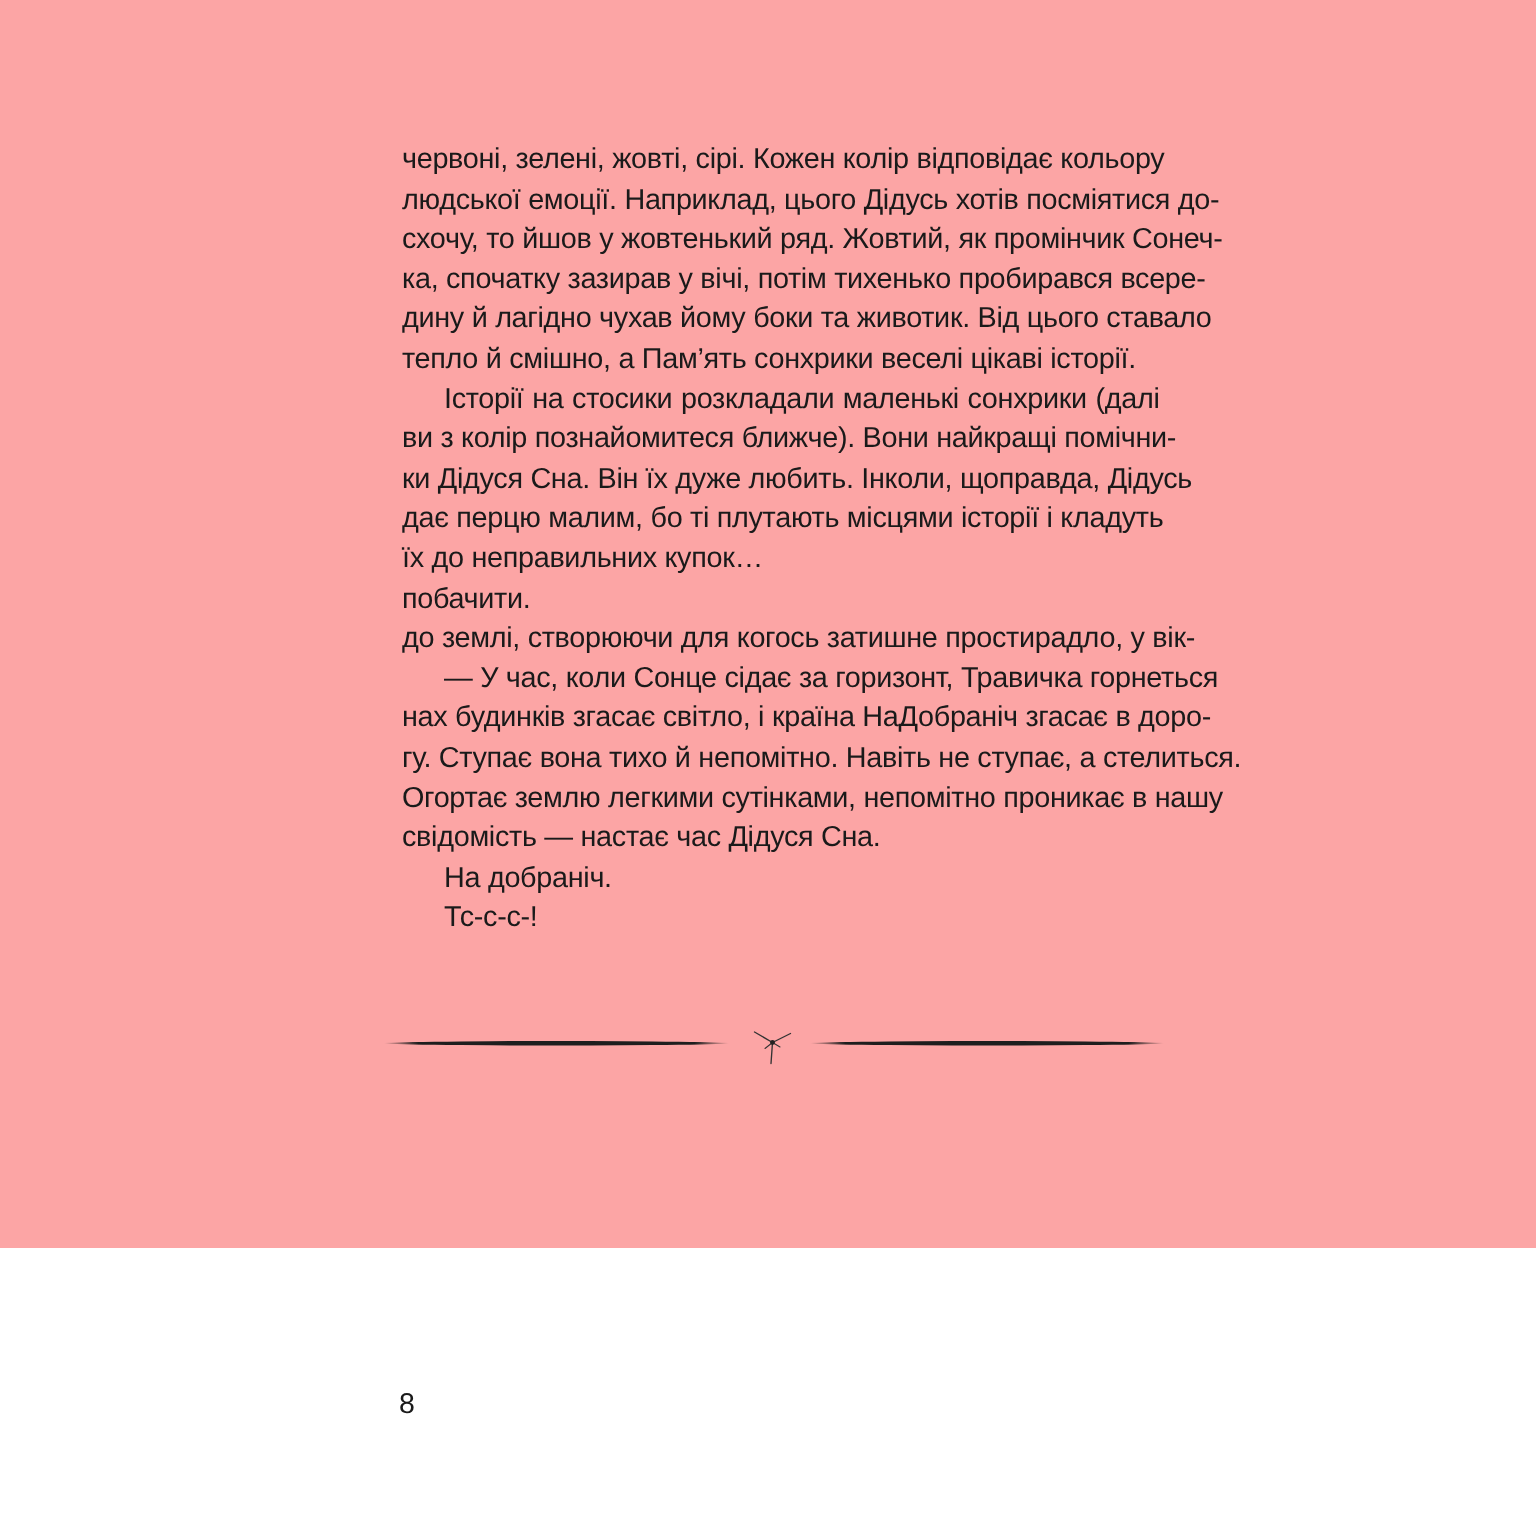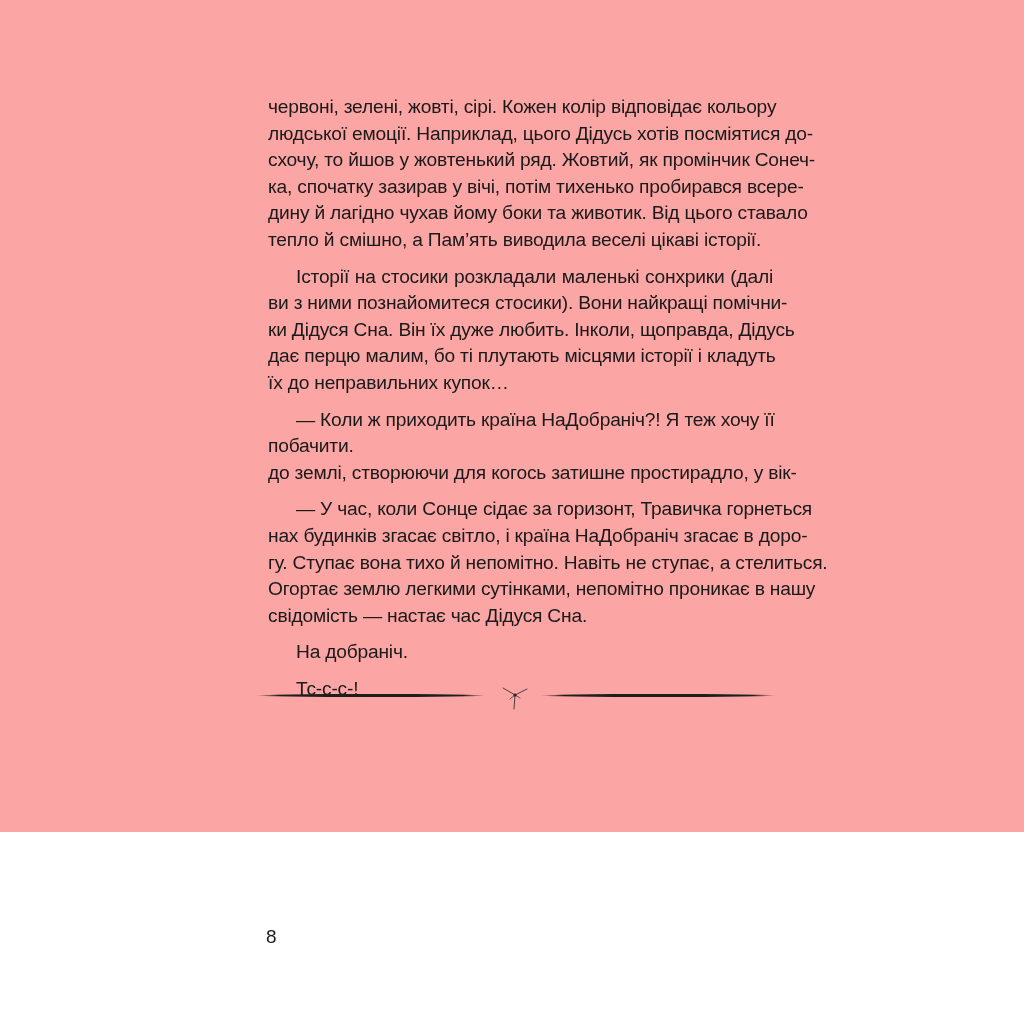--- a/index.html
+++ b/index.html
@@ -37,21 +37,20 @@
       white-space: nowrap;
       text-align: justify;
       text-align-last: justify;
       height: 26.6px;
     }
     .line.last {
       text-align-last: left;
     }
     .line.indent {
       padding-left: 28px;
-      margin-top: 10px;
     }
     .divider {
       position: absolute;
       left: 256px;
       top: 682px;
       width: 522px;
       height: 28px;
     }
     .divider .rule {
       position: absolute;
@@ -81,29 +80,28 @@
 <body>
 
 <div class="page">
   <div class="text-block">
 
     <span class="line">червоні, зелені, жовті, сірі. Кожен колір відповідає кольору</span>
     <span class="line">людської емоції. Наприклад, цього Дідусь хотів посміятися до-</span>
     <span class="line">схочу, то йшов у жовтенький ряд. Жовтий, як промінчик Сонеч-</span>
     <span class="line">ка, спочатку зазирав у вічі, потім тихенько пробирався всере-</span>
     <span class="line">дину й лагідно чухав йому боки та животик. Від цього ставало</span>
-    <span class="line last">тепло й смішно, а Пам’ять виводила веселі цікаві історії.</span>
+    <span class="line last">тепло й смішно, а Пам’ять сонхрики веселі цікаві історії.</span>
 
     <span class="line indent">Історії на стосики розкладали маленькі сонхрики (далі</span>
-    <span class="line">ви з ними познайомитеся стосики). Вони найкращі помічни-</span>
+    <span class="line">ви з колір познайомитеся ближче). Вони найкращі помічни-</span>
     <span class="line">ки Дідуся Сна. Він їх дуже любить. Інколи, щоправда, Дідусь</span>
     <span class="line">дає перцю малим, бо ті плутають місцями історії і кладуть</span>
     <span class="line last">їх до неправильних купок…</span>
 
-    <span class="line indent">— Коли ж приходить країна НаДобраніч?! Я теж хочу її</span>
     <span class="line last">побачити.</span>
 
     <span class="line">до землі, створюючи для когось затишне простирадло, у вік-</span>
     <span class="line indent">— У час, коли Сонце сідає за горизонт, Травичка горнеться</span>
     <span class="line">нах будинків згасає світло, і країна НаДобраніч згасає в доро-</span>
     <span class="line">гу. Ступає вона тихо й непомітно. Навіть не ступає, а стелиться.</span>
     <span class="line">Огортає землю легкими сутінками, непомітно проникає в нашу</span>
     <span class="line last">свідомість — настає час Дідуся Сна.</span>
 
     <span class="line indent last">На добраніч.</span>

